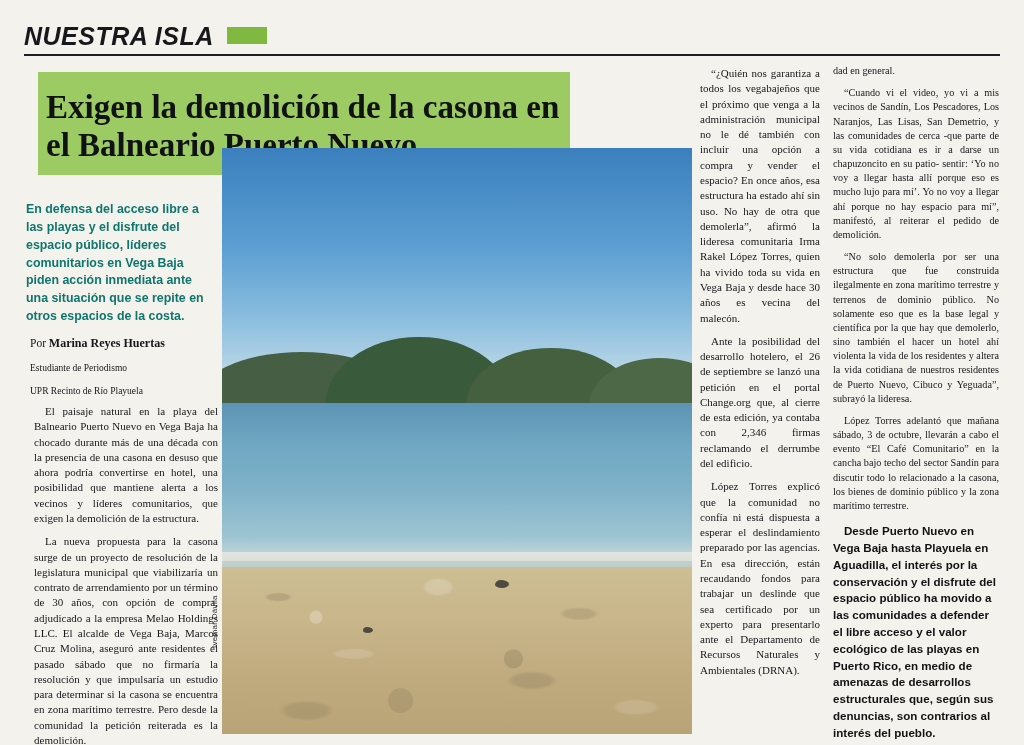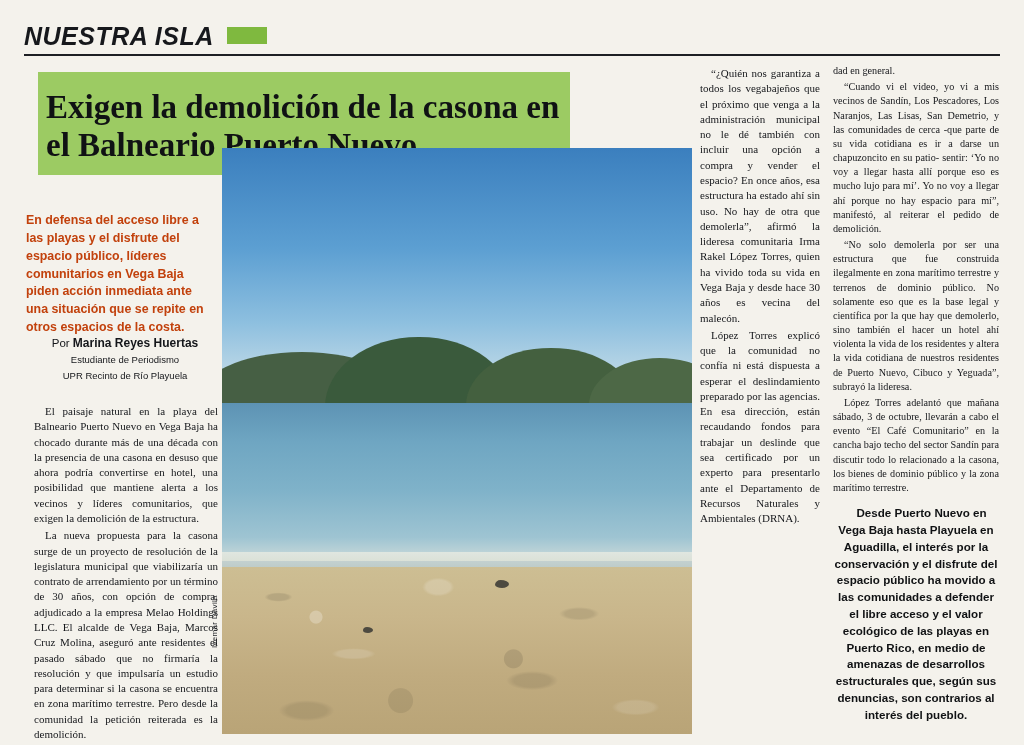--- a/index.html
+++ b/index.html
@@ -69,84 +69,83 @@
     font-size: 33px;
     line-height: 1.16;
     color: #101214;
     margin: 0;
   }
 
   
   .deck {
     position: absolute;
     left: 26px;
-    top: 212px;
+    top: 201px;
     width: 186px;
     font-family: "Liberation Sans", sans-serif;
     font-weight: bold;
     font-size: 12.4px;
     line-height: 1.44;
-    color: #c2410c;
+    color: #0f766e;
   }
 
   
   .byline {
     position: absolute;
     left: 30px;
     top: 336px;
     width: 190px;
-    font-family: Liberation Sans, sans-serif;
-    text-align: center;
+    font-family: Liberation Serif, serif;
   }
   .byline .by {
     font-size: 11.5px;
   }
   .byline .by b {
     font-size: 12px;
   }
   .byline .role {
     font-size: 9.5px;
-    margin-top: 4px;
+    margin-top: 11px;
     line-height: 1.3;
   }
 
   
   .col {
     position: absolute;
     font-family: "Liberation Serif", serif;
     font-size: 11px;
     line-height: 1.39;
     text-align: justify;
     color: #15171b;
   }
   .col p {
     margin: 0 0 0 0;
     text-indent: 11px;
   }
   .col p + p {
-    margin-top: 2px;
+    margin-top: 8px;
   }
 
   #col1 { left: 34px; top: 404px; width: 184px; }
   #col3 { left: 833px; top: 64px; width: 166px; font-size: 10.2px; }
 
   
   #colmid {
     position: absolute;
     left: 700px;
     top: 66px;
     width: 120px;
   }
 
   .closing {
     font-family: "Liberation Sans", sans-serif;
     font-weight: bold;
     font-size: 11.6px;
     line-height: 1.45;
-    text-align: center;
+    text-align: left;
     color: #101214;
   }
 
   
   .photo {
     position: absolute;
     left: 222px;
     top: 148px;
     width: 470px;
     height: 586px;
@@ -273,20 +272,21 @@
   </div>
   <div class="credit">Ivemar Dávila</div>
 
   <div class="col" id="col1">
     <p>El paisaje natural en la playa del Balneario Puerto Nuevo en Vega Baja ha chocado durante más de una década con la presencia de una casona en desuso que ahora podría convertirse en hotel, una posibilidad que mantiene alerta a los vecinos y líderes comunitarios, que exigen la demolición de la estructura.</p>
     <p>La nueva propuesta para la casona surge de un proyecto de resolución de la legislatura municipal que viabilizaría un contrato de arrendamiento por un término de 30 años, con opción de compra, adjudicado a la empresa Melao Holdings LLC. El alcalde de Vega Baja, Marcos Cruz Molina, aseguró ante residentes el pasado sábado que no firmaría la resolución y que impulsaría un estudio para determinar si la casona se encuentra en zona marítimo terrestre. Pero desde la comunidad la petición reiterada es la demolición.</p>
   </div>
 
   <div class="col" id="colmid">
     <p>“¿Quién nos garantiza a todos los vegabajeños que el próximo que venga a la administración municipal no le dé también con incluir una opción a compra y vender el espacio? En once años, esa estructura ha estado ahí sin uso. No hay de otra que demolerla”, afirmó la lideresa comunitaria Irma Rakel López Torres, quien ha vivido toda su vida en Vega Baja y desde hace 30 años es vecina del malecón.</p>
+    <p>Ante la posibilidad del desarrollo hotelero, el 26 de septiembre se lanzó una petición en el portal Change.org que, al cierre de esta edición, ya contaba con 2,346 firmas reclamando el derrumbe del edificio.</p>
     <p>López Torres explicó que la comunidad no confía ni está dispuesta a esperar el deslindamiento preparado por las agencias. En esa dirección, están recaudando fondos para trabajar un deslinde que sea certificado por un experto para presentarlo ante el Departamento de Recursos Naturales y Ambientales (DRNA).</p>
   </div>
 
   <div class="col" id="col3">
     <p style="text-indent:0">dad en general.</p>
     <p>“Cuando vi el video, yo vi a mis vecinos de Sandín, Los Pescadores, Los Naranjos, Las Lisas, San Demetrio, y las comunidades de cerca -que parte de su vida cotidiana es ir a darse un chapuzoncito en su patio- sentir: ‘Yo no voy a llegar hasta allí porque eso es mucho lujo para mí’. Yo no voy a llegar ahí porque no hay espacio para mí”, manifestó, al reiterar el pedido de demolición.</p>
     <p>“No solo demolerla por ser una estructura que fue construida ilegalmente en zona marítimo terrestre y terrenos de dominio público. No solamente eso que es la base legal y científica por la que hay que demolerlo, sino también el hacer un hotel ahí violenta la vida de los residentes y altera la vida cotidiana de nuestros residentes de Puerto Nuevo, Cibuco y Yeguada”, subrayó la lideresa.</p>
     <p>López Torres adelantó que mañana sábado, 3 de octubre, llevarán a cabo el evento “El Café Comunitario” en la cancha bajo techo del sector Sandín para discutir todo lo relacionado a la casona, los bienes de dominio público y la zona marítimo terrestre.</p>
     <p class="closing" style="text-indent:11px; margin-top:10px;">Desde Puerto Nuevo en Vega Baja hasta Playuela en Aguadilla, el interés por la conservación y el disfrute del espacio público ha movido a las comunidades a defender el libre acceso y el valor ecológico de las playas en Puerto Rico, en medio de amenazas de desarrollos estructurales que, según sus denuncias, son contrarios al interés del pueblo.</p>
   </div>

